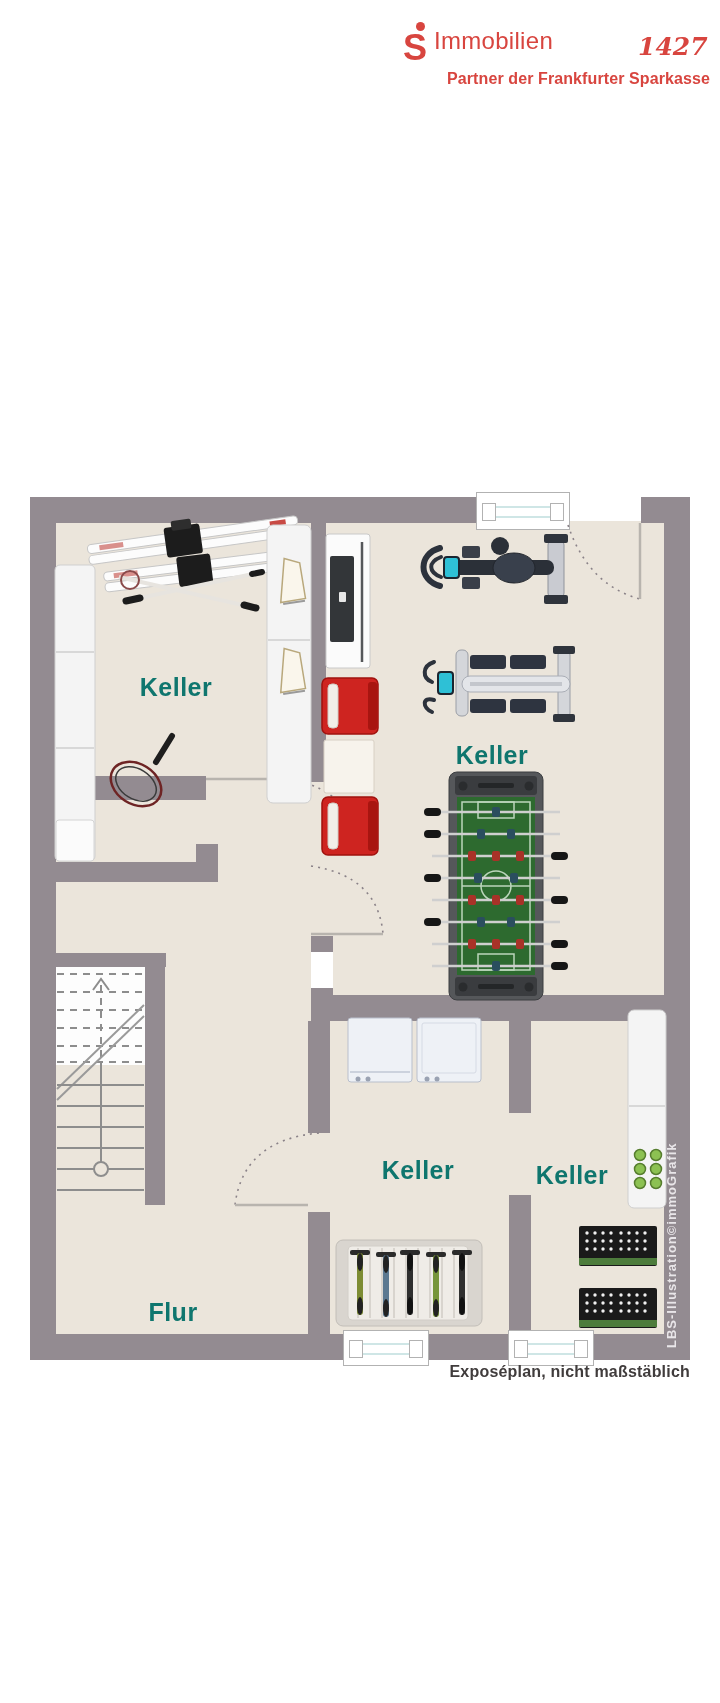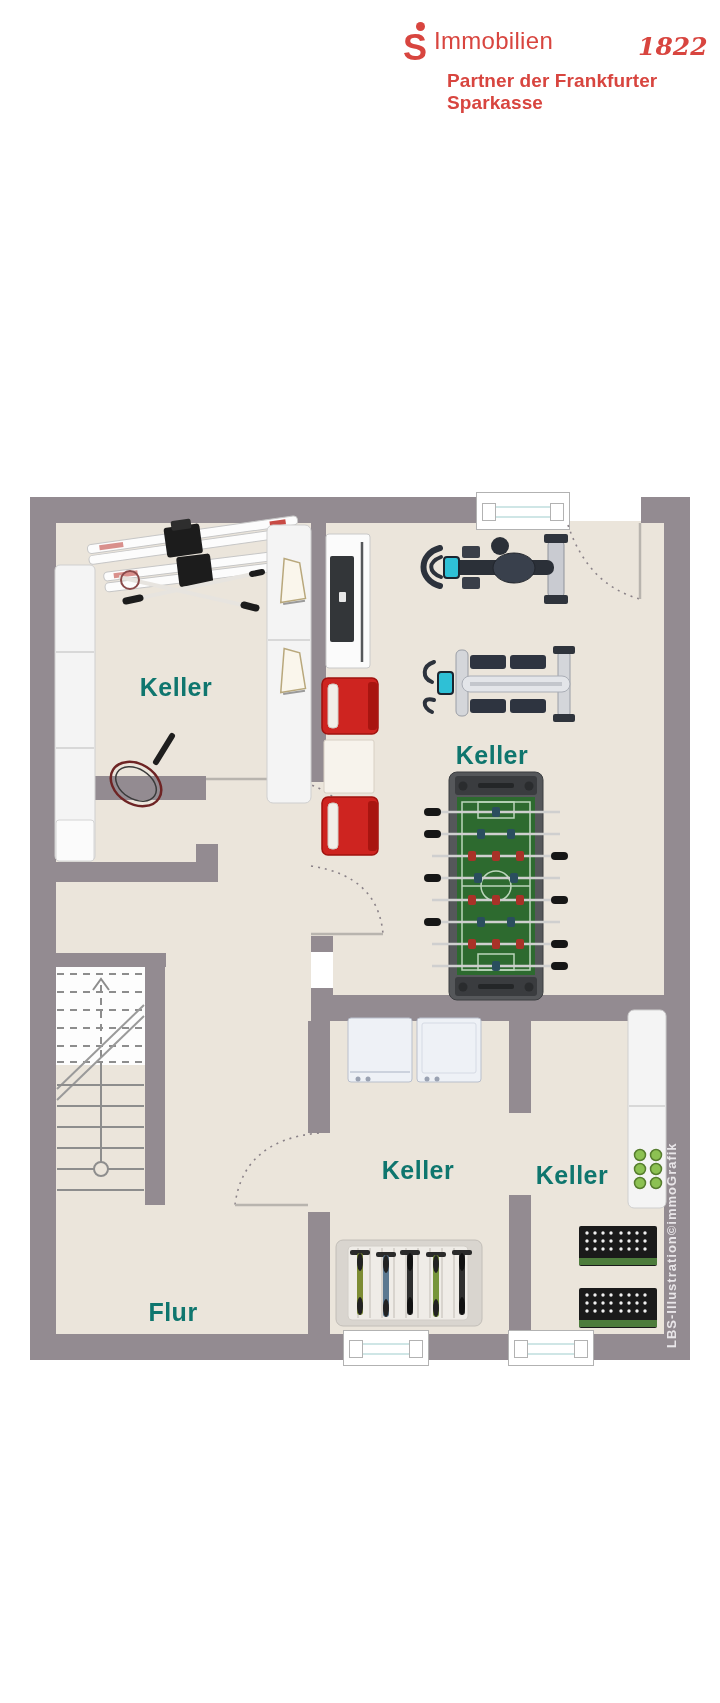--- a/index.html
+++ b/index.html
@@ -9,21 +9,21 @@
   
   .brand-text{color:var(--brand-red,#d8453f);}
   .logo-s{position:absolute;left:403px;top:22px;width:34px;height:44px;}
   .logo-s .glyph{position:absolute;left:0;top:8px;font-size:36px;font-weight:900;line-height:1;
                  color:var(--brand-red,#d8453f);}
   .logo-s .dot{position:absolute;left:13px;top:0;width:9px;height:9px;border-radius:50%;
                background:var(--brand-red,#d8453f);}
   .brand-name{position:absolute;left:434px;top:27px;font-size:24px;font-weight:500;letter-spacing:.3px;}
   .brand-year{position:absolute;left:638px;top:32px;font-size:25px;font-weight:700;font-style:italic;
               font-family:"DejaVu Serif","Liberation Serif",serif;}
-  .brand-tagline{position:absolute;left:447px;top:70px;font-size:19px;font-weight:700;letter-spacing:.1px;}
+  .brand-tagline{position:absolute;left:447px;top:70px;font-size:16px;font-weight:700;letter-spacing:.1px;}
   
   .floor{position:absolute;background:var(--floor,#ebe5db);}
   .wall{position:absolute;background:var(--wall,#938b91);}
   .wallgap{position:absolute;background:#fff;}
   .window{position:absolute;background:#fff;border:1px solid #b2b2b2;}
   .window .pane{position:absolute;left:14px;right:14px;top:50%;height:8px;margin-top:-5px;
                 border-top:2px solid #cfe6e6;border-bottom:2px solid #cfe6e6;}
   .window .sq{position:absolute;top:50%;width:12px;height:16px;margin-top:-8px;background:#fff;
               border:1px solid #b2b2b2;}
   .window .sq.l{left:5px}.window .sq.r{right:5px}
@@ -39,21 +39,21 @@
 <body>
 
 <div class="stage">
 
   <div>
     <div class="logo-s">
       <span class="dot"></span>
       <span class="glyph">S</span>
     </div>
     <div class="brand-name brand-text">Immobilien</div>
-    <div class="brand-year brand-text">1822</div>
+    <div class="brand-year brand-text">1427</div>
     <div class="brand-tagline brand-text">Partner der Frankfurter Sparkasse</div>
   </div>
 
   <div class="floor" style="left:56px;top:521px;width:608px;height:815px;"></div>
   <div class="abs" style="left:56px;top:967px;width:89px;height:98px;background:#fdfdfd;"></div>
 
   <div>
     <div class="wall" style="left:30px;top:497px;width:26px;height:863px;"></div>
     <div class="wall" style="left:664px;top:497px;width:26px;height:863px;"></div>
     <div class="wall" style="left:30px;top:497px;width:447px;height:26px;"></div>
@@ -422,14 +422,15 @@
     </g>
   </svg>
 
   <div class="room-label" style="left:176px;top:687px;">Keller</div>
   <div class="room-label" style="left:492px;top:755px;">Keller</div>
   <div class="room-label" style="left:418px;top:1170px;">Keller</div>
   <div class="room-label" style="left:572px;top:1175px;">Keller</div>
   <div class="room-label" style="left:173px;top:1268px;margin-top:44px;">Flur</div>
 
   <div class="watermark">LBS-Illustration©immoGrafik</div>
+  <div class="caption">Exposéplan, nicht maßstäblich</div>
 
 </div>
 
 </body></html>

